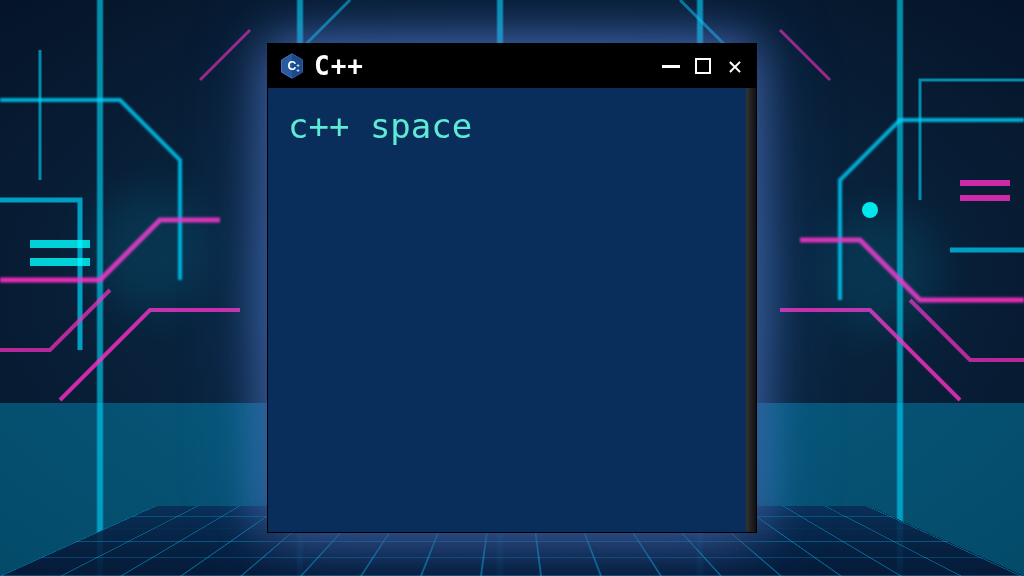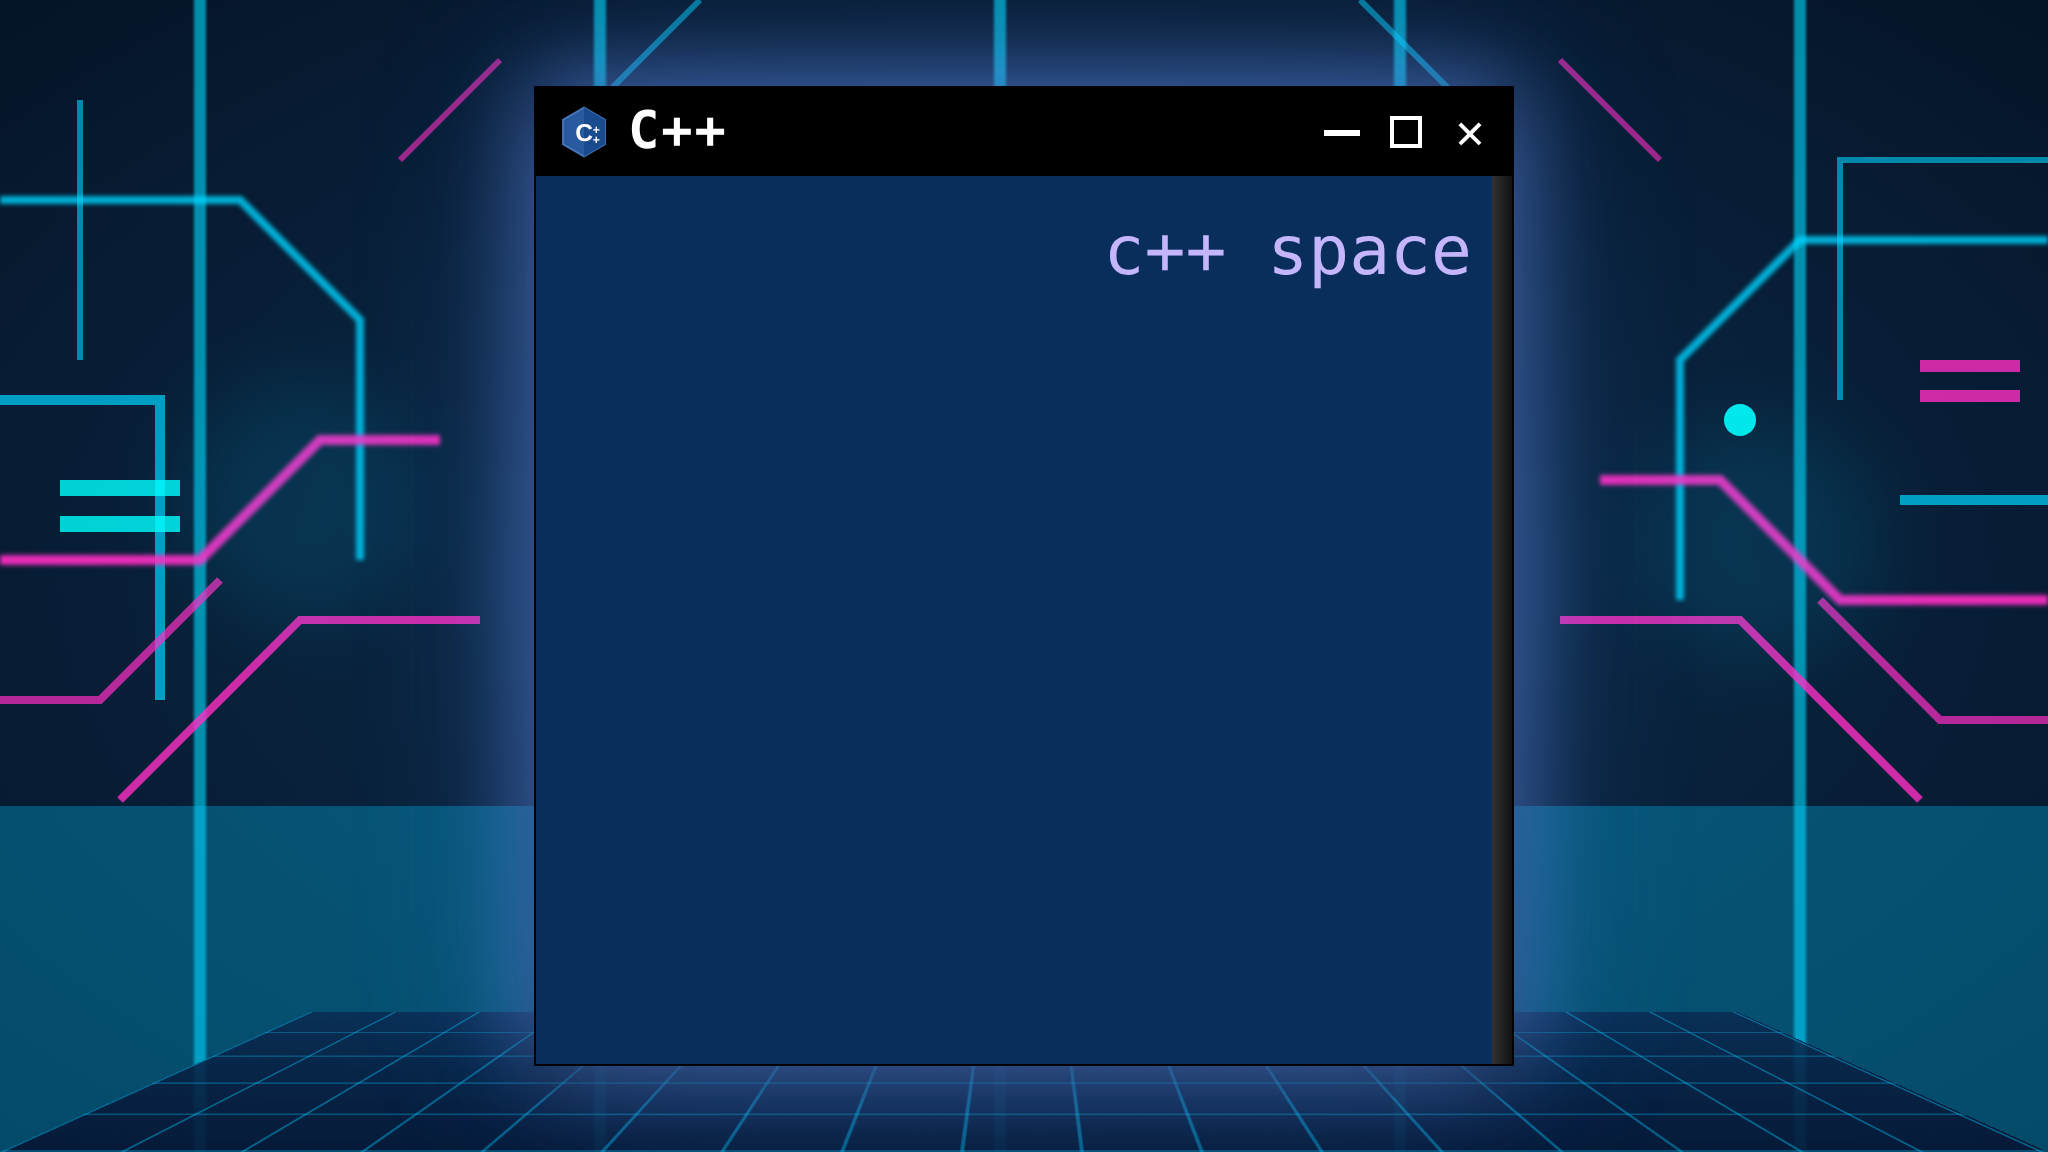--- a/index.html
+++ b/index.html
@@ -143,25 +143,24 @@
     
     .close-x {
       font-size: 24px;
       line-height: 1;
       font-weight: bold;
     }
     
     .content {
       flex: 1;
       padding: 18px 20px;
-      color: #c4b5fd;
+      color: #5eead4;
       font-size: 34px;
       font-family: 'DejaVu Sans Mono', 'Consolas', monospace;
       position: relative;
-      text-align: right;
     }
     
     .scrollbar {
       position: absolute;
       right: 0;
       top: 44px;
       bottom: 0;
       width: 10px;
       background: linear-gradient(to right, #333, #111);
     }

